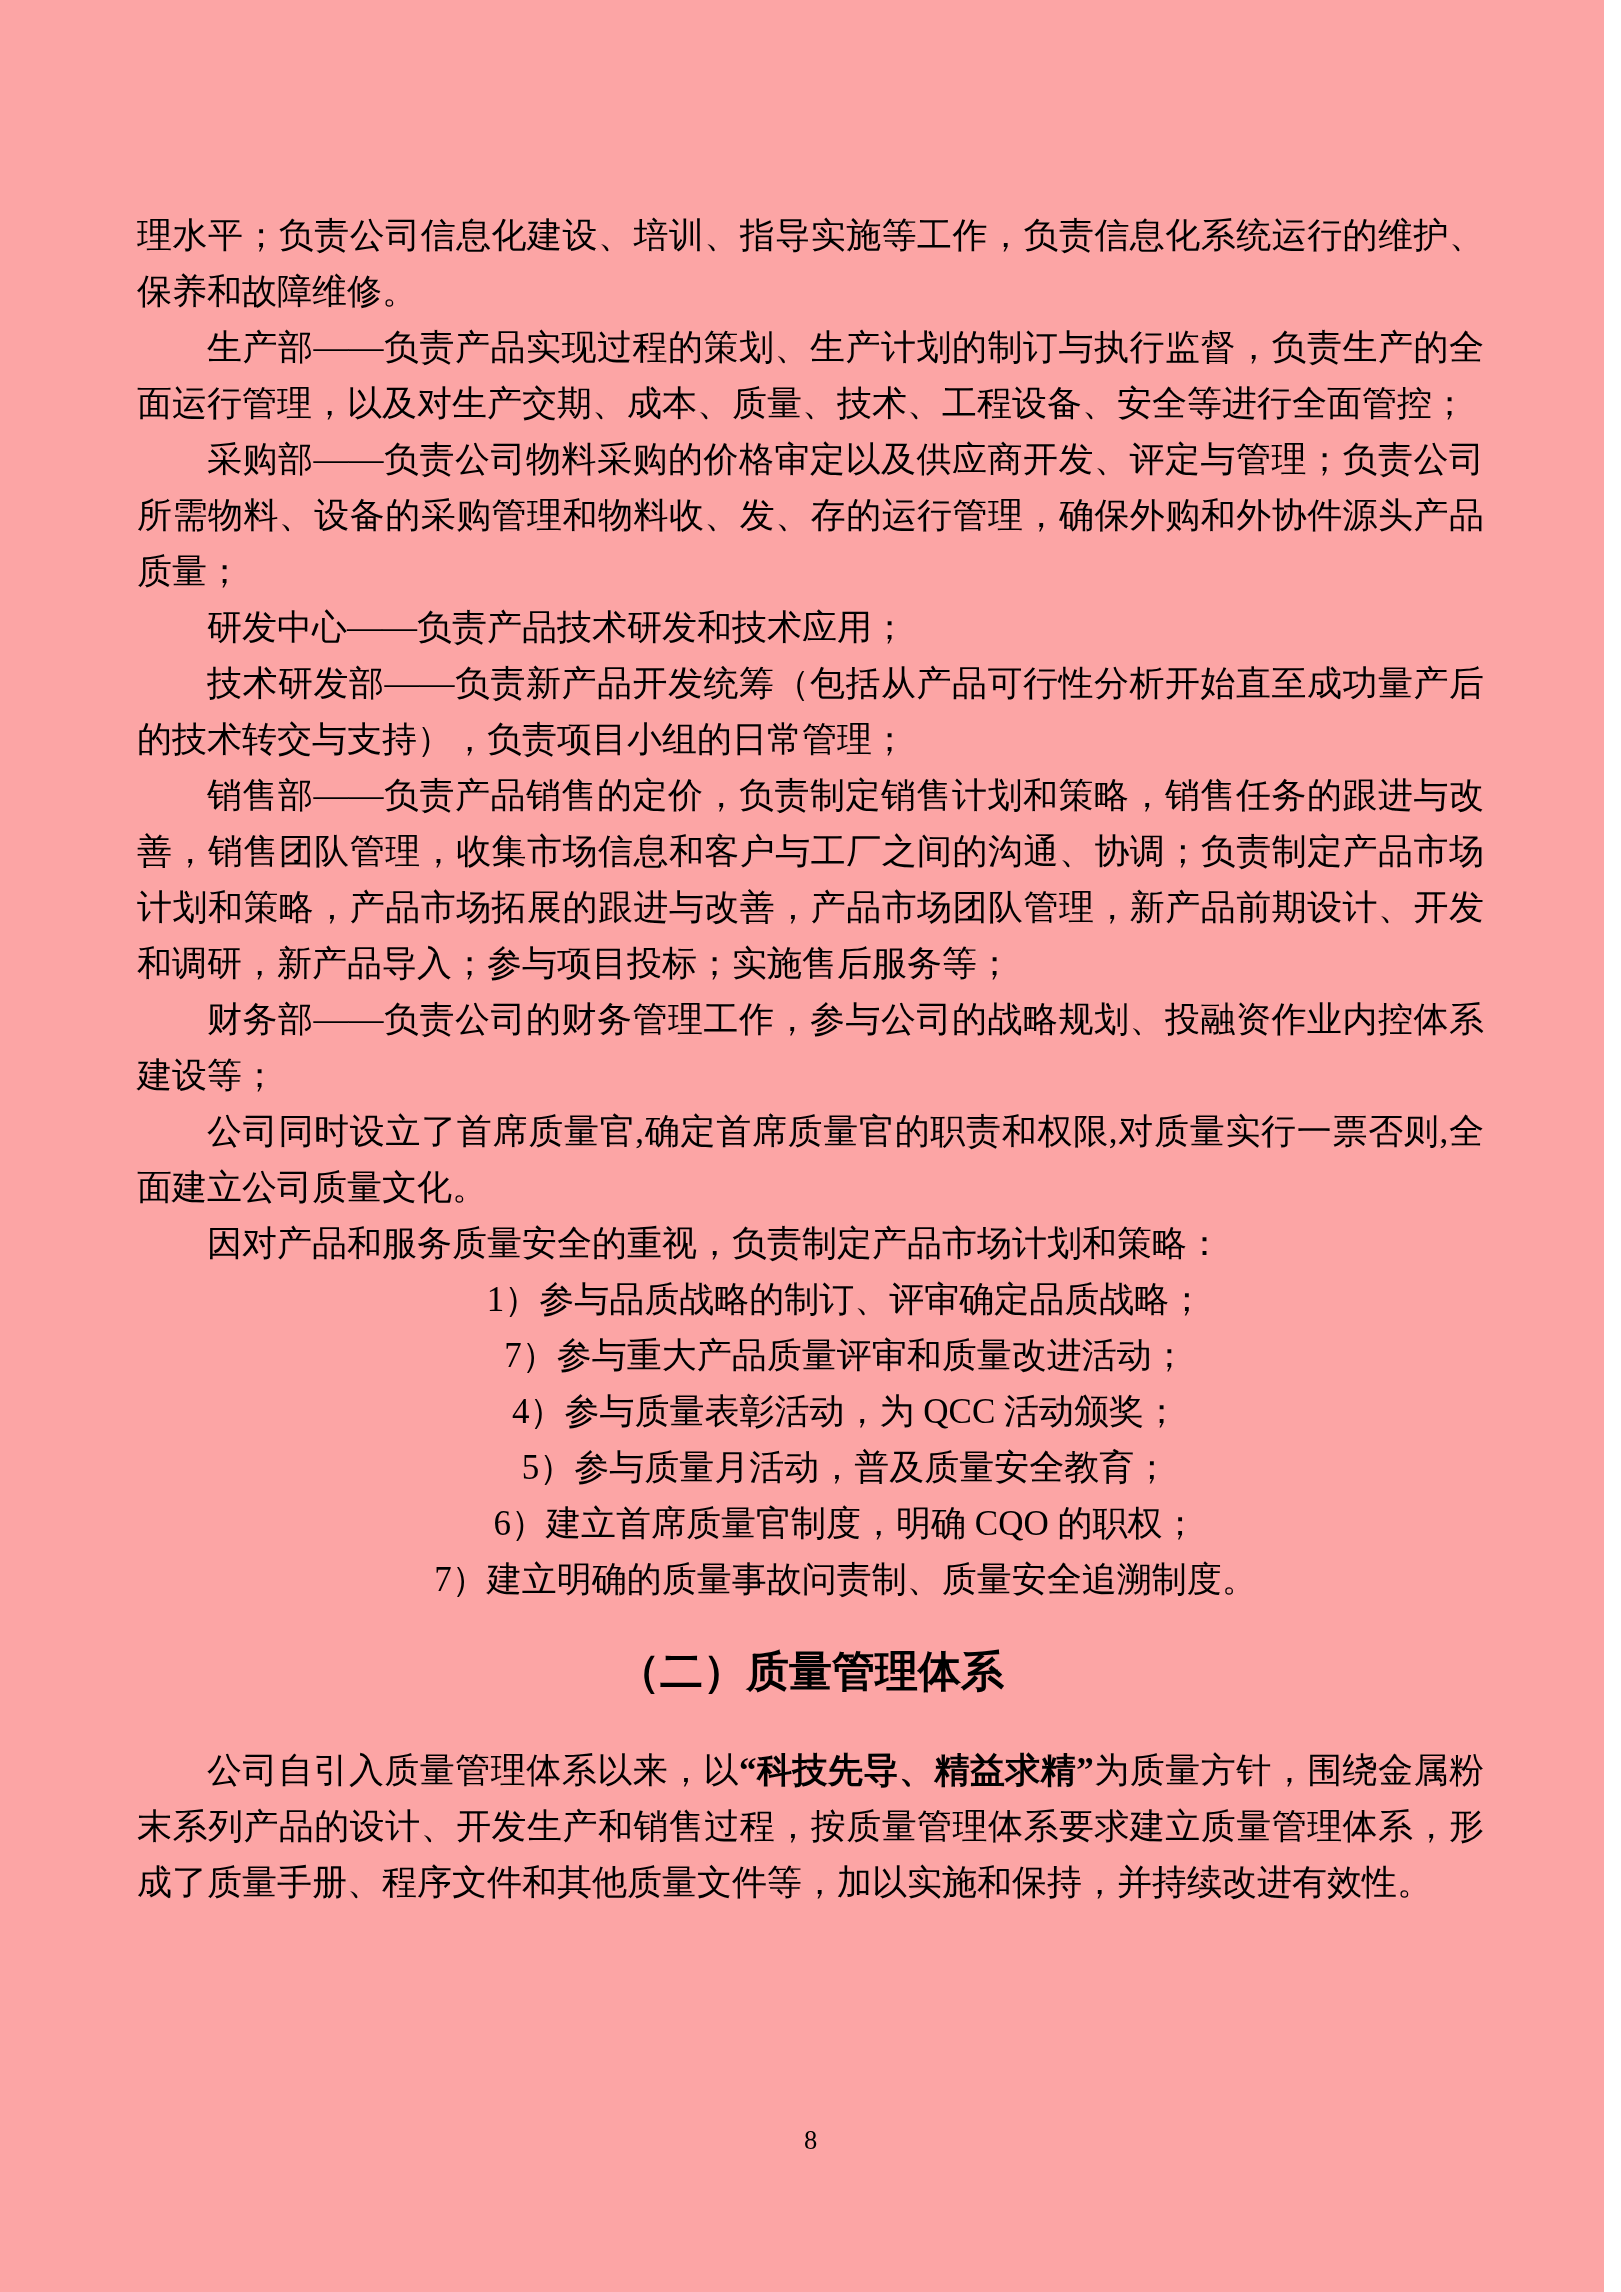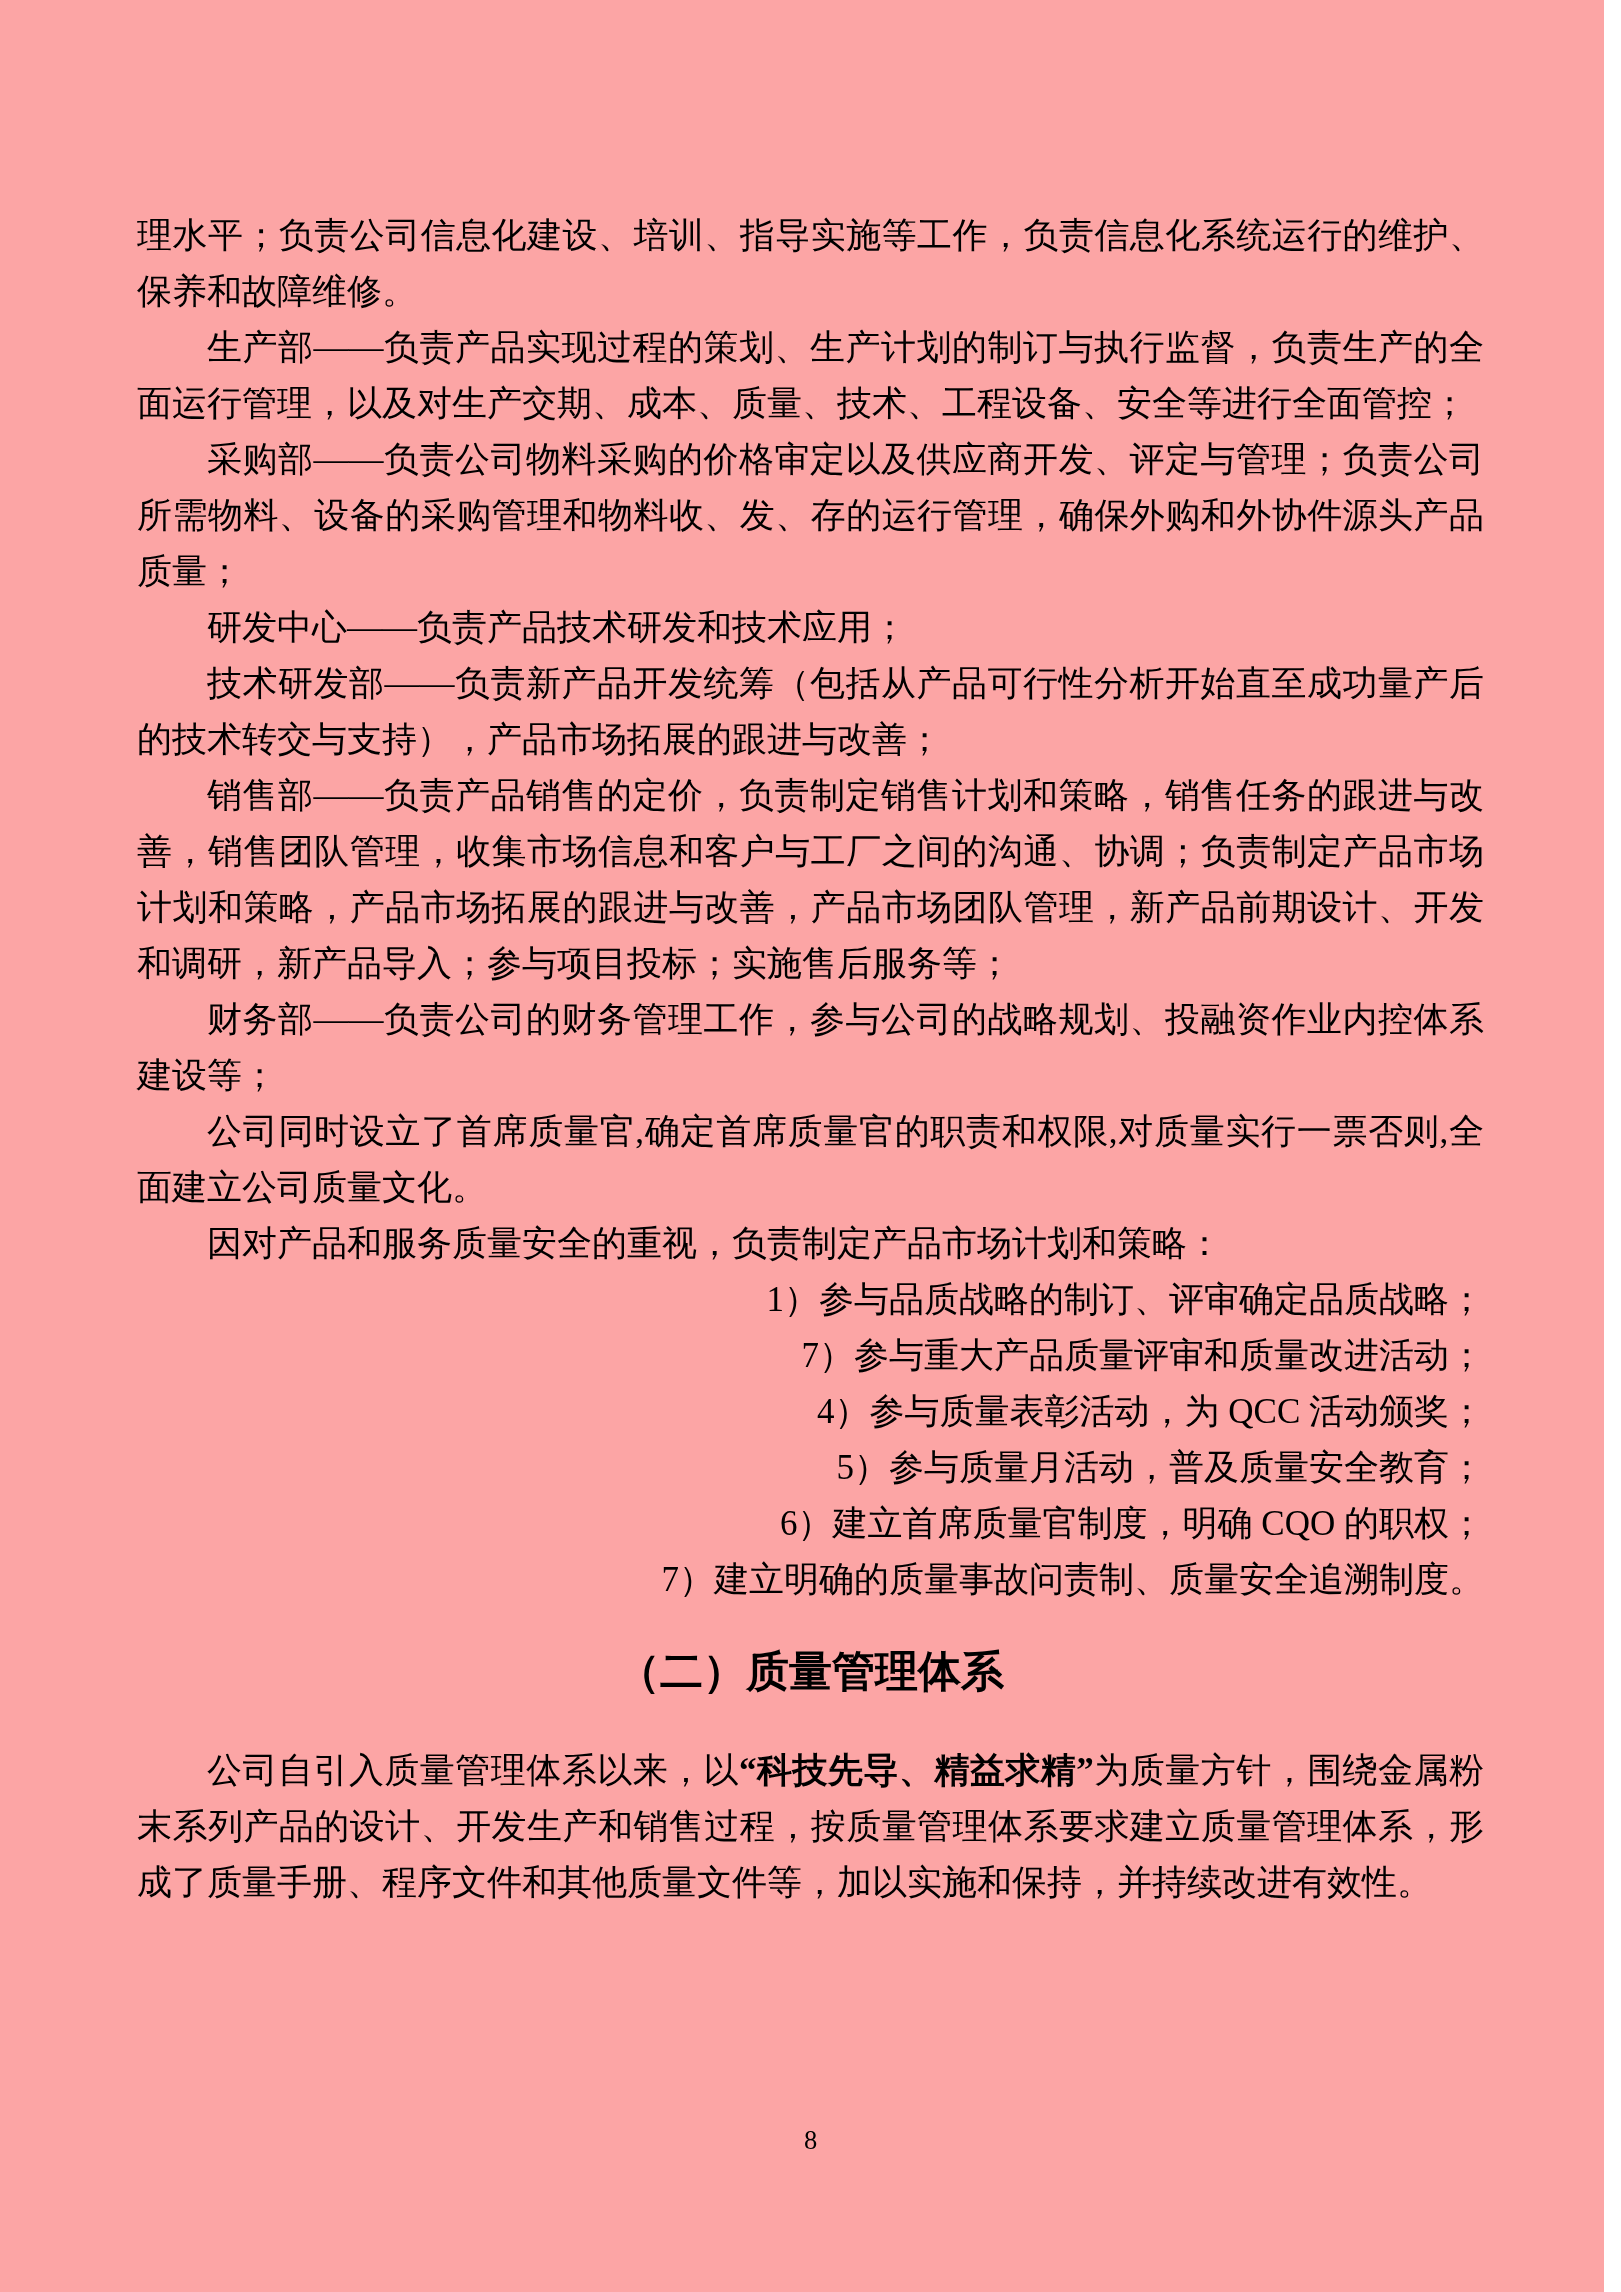--- a/index.html
+++ b/index.html
@@ -35,21 +35,21 @@
   .doc p {
     margin: 0;
     padding: 0;
     text-indent: 2em;
   }
   .doc p.no-indent {
     text-indent: 0;
   }
   .doc p.duty {
     text-indent: 2em;
-    text-align: right;
+    text-align: center;
     font-family: Liberation Serif, serif;
   }
   .section-heading {
     font-family: "Liberation Sans", "DejaVu Sans", sans-serif;
     font-weight: 700;
     font-size: 43px;
     line-height: 61px;
     margin: 33px 0 41px 0;
     text-indent: 0;
     text-align: center;
@@ -70,21 +70,21 @@
 </style>
 </head>
 <body>
 
 <div class="page">
   <div class="doc">
     <p class="no-indent">理水平；负责公司信息化建设、培训、指导实施等工作，负责信息化系统运行的维护、保养和故障维修。</p>
     <p>生产部——负责产品实现过程的策划、生产计划的制订与执行监督，负责生产的全面运行管理，以及对生产交期、成本、质量、技术、工程设备、安全等进行全面管控；</p>
     <p>采购部——负责公司物料采购的价格审定以及供应商开发、评定与管理；负责公司所需物料、设备的采购管理和物料收、发、存的运行管理，确保外购和外协件源头产品质量；</p>
     <p>研发中心——负责产品技术研发和技术应用；</p>
-    <p>技术研发部——负责新产品开发统筹（包括从产品可行性分析开始直至成功量产后的技术转交与支持），产品市场拓展的跟进与改善；</p>
+    <p>技术研发部——负责新产品开发统筹（包括从产品可行性分析开始直至成功量产后的技术转交与支持），负责项目小组的日常管理；</p>
     <p>销售部——负责产品销售的定价，负责制定销售计划和策略，销售任务的跟进与改善，销售团队管理，收集市场信息和客户与工厂之间的沟通、协调；负责制定产品市场计划和策略，产品市场拓展的跟进与改善，产品市场团队管理，新产品前期设计、开发和调研，新产品导入；参与项目投标；实施售后服务等；</p>
     <p>财务部——负责公司的财务管理工作，参与公司的战略规划、投融资作业内控体系建设等；</p>
     <p>公司同时设立了首席质量官,确定首席质量官的职责和权限,对质量实行一票否则,全面建立公司质量文化。</p>
     <p>因对产品和服务质量安全的重视，负责制定产品市场计划和策略：</p>
 
     <p class="duty">1）参与品质战略的制订、评审确定品质战略；</p>
     <p class="duty">7）参与重大产品质量评审和质量改进活动；</p>
     <p class="duty">4）参与质量表彰活动，为 QCC 活动颁奖；</p>
     <p class="duty">5）参与质量月活动，普及质量安全教育；</p>
     <p class="duty">6）建立首席质量官制度，明确 CQO 的职权；</p>

